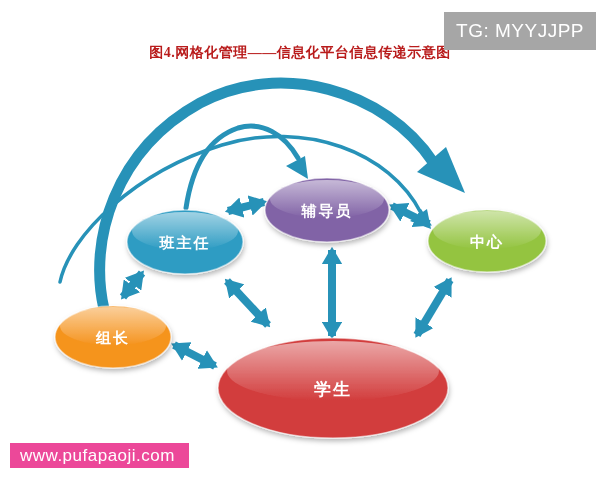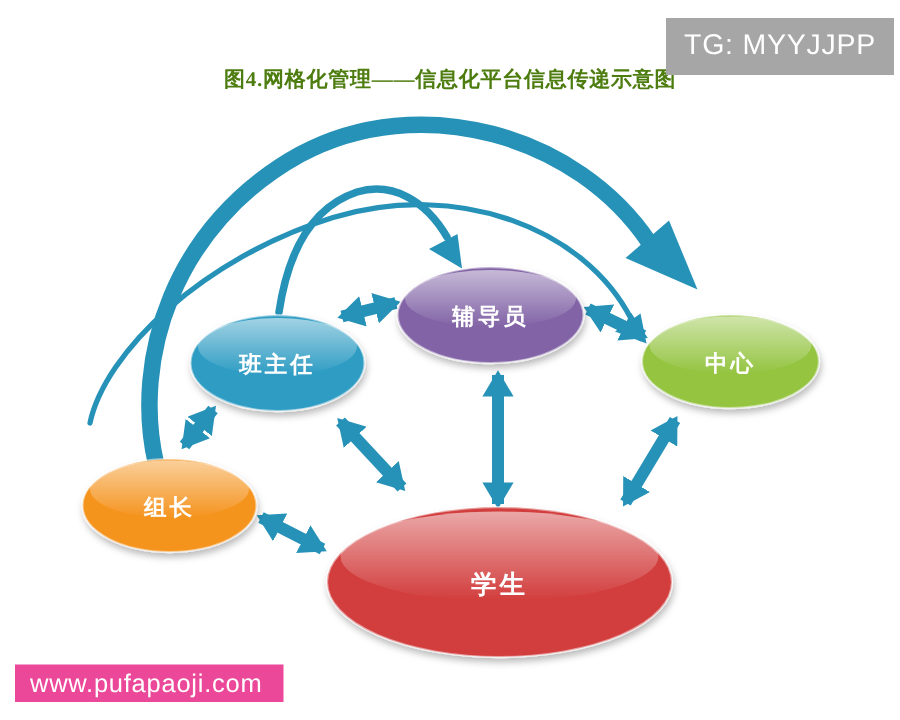--- a/index.html
+++ b/index.html
@@ -94,17 +94,17 @@
     <text x="487" y="247" font-size="15" class="node-label">中心</text>
   </g>
 
   <g filter="url(#ds)">
     <ellipse cx="113" cy="337" rx="58" ry="31" stroke="#ffffff" stroke-opacity="0.5" stroke-width="1.5" fill="#f5941f"></ellipse>
     <ellipse cx="113" cy="326" rx="53" ry="19" fill="url(#gloss)"></ellipse>
     <text x="113" y="343" font-size="15" class="node-label">组长</text>
   </g>
 </svg>
 
-<div class="fig-title" style="color: #4d7c0f;">图4.网格化管理——信息化平台信息传递示意图</div>
+<div class="fig-title" style="color: #b91c1c;">图4.网格化管理——信息化平台信息传递示意图</div>
 
 <div class="tg-badge" style="background: rgb(166, 166, 166);">TG: MYYJJPP</div>
 
 <div class="watermark" style="background: #ec4899;">www.pufapaoji.com</div>
 
 </body></html>

